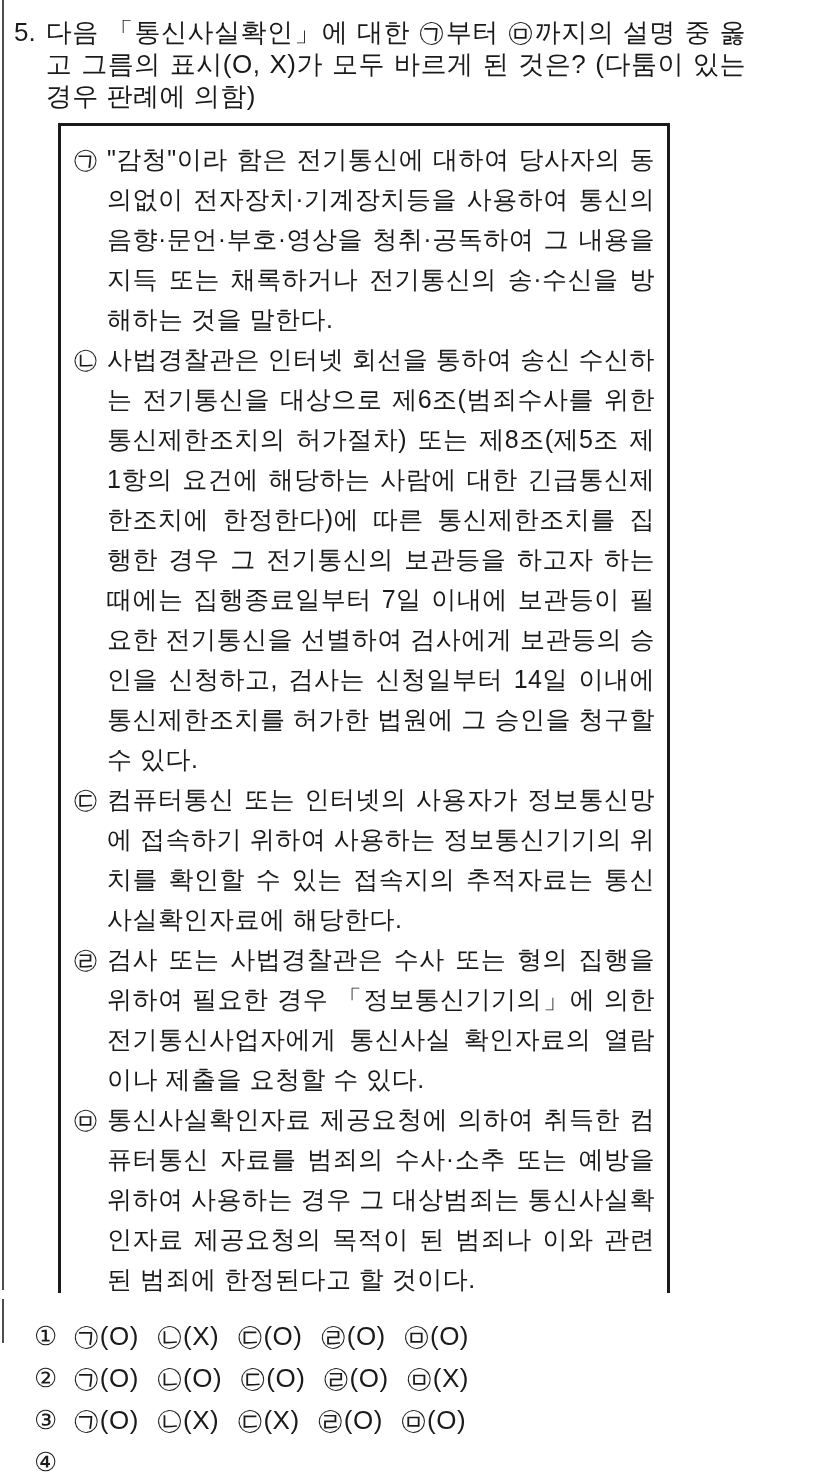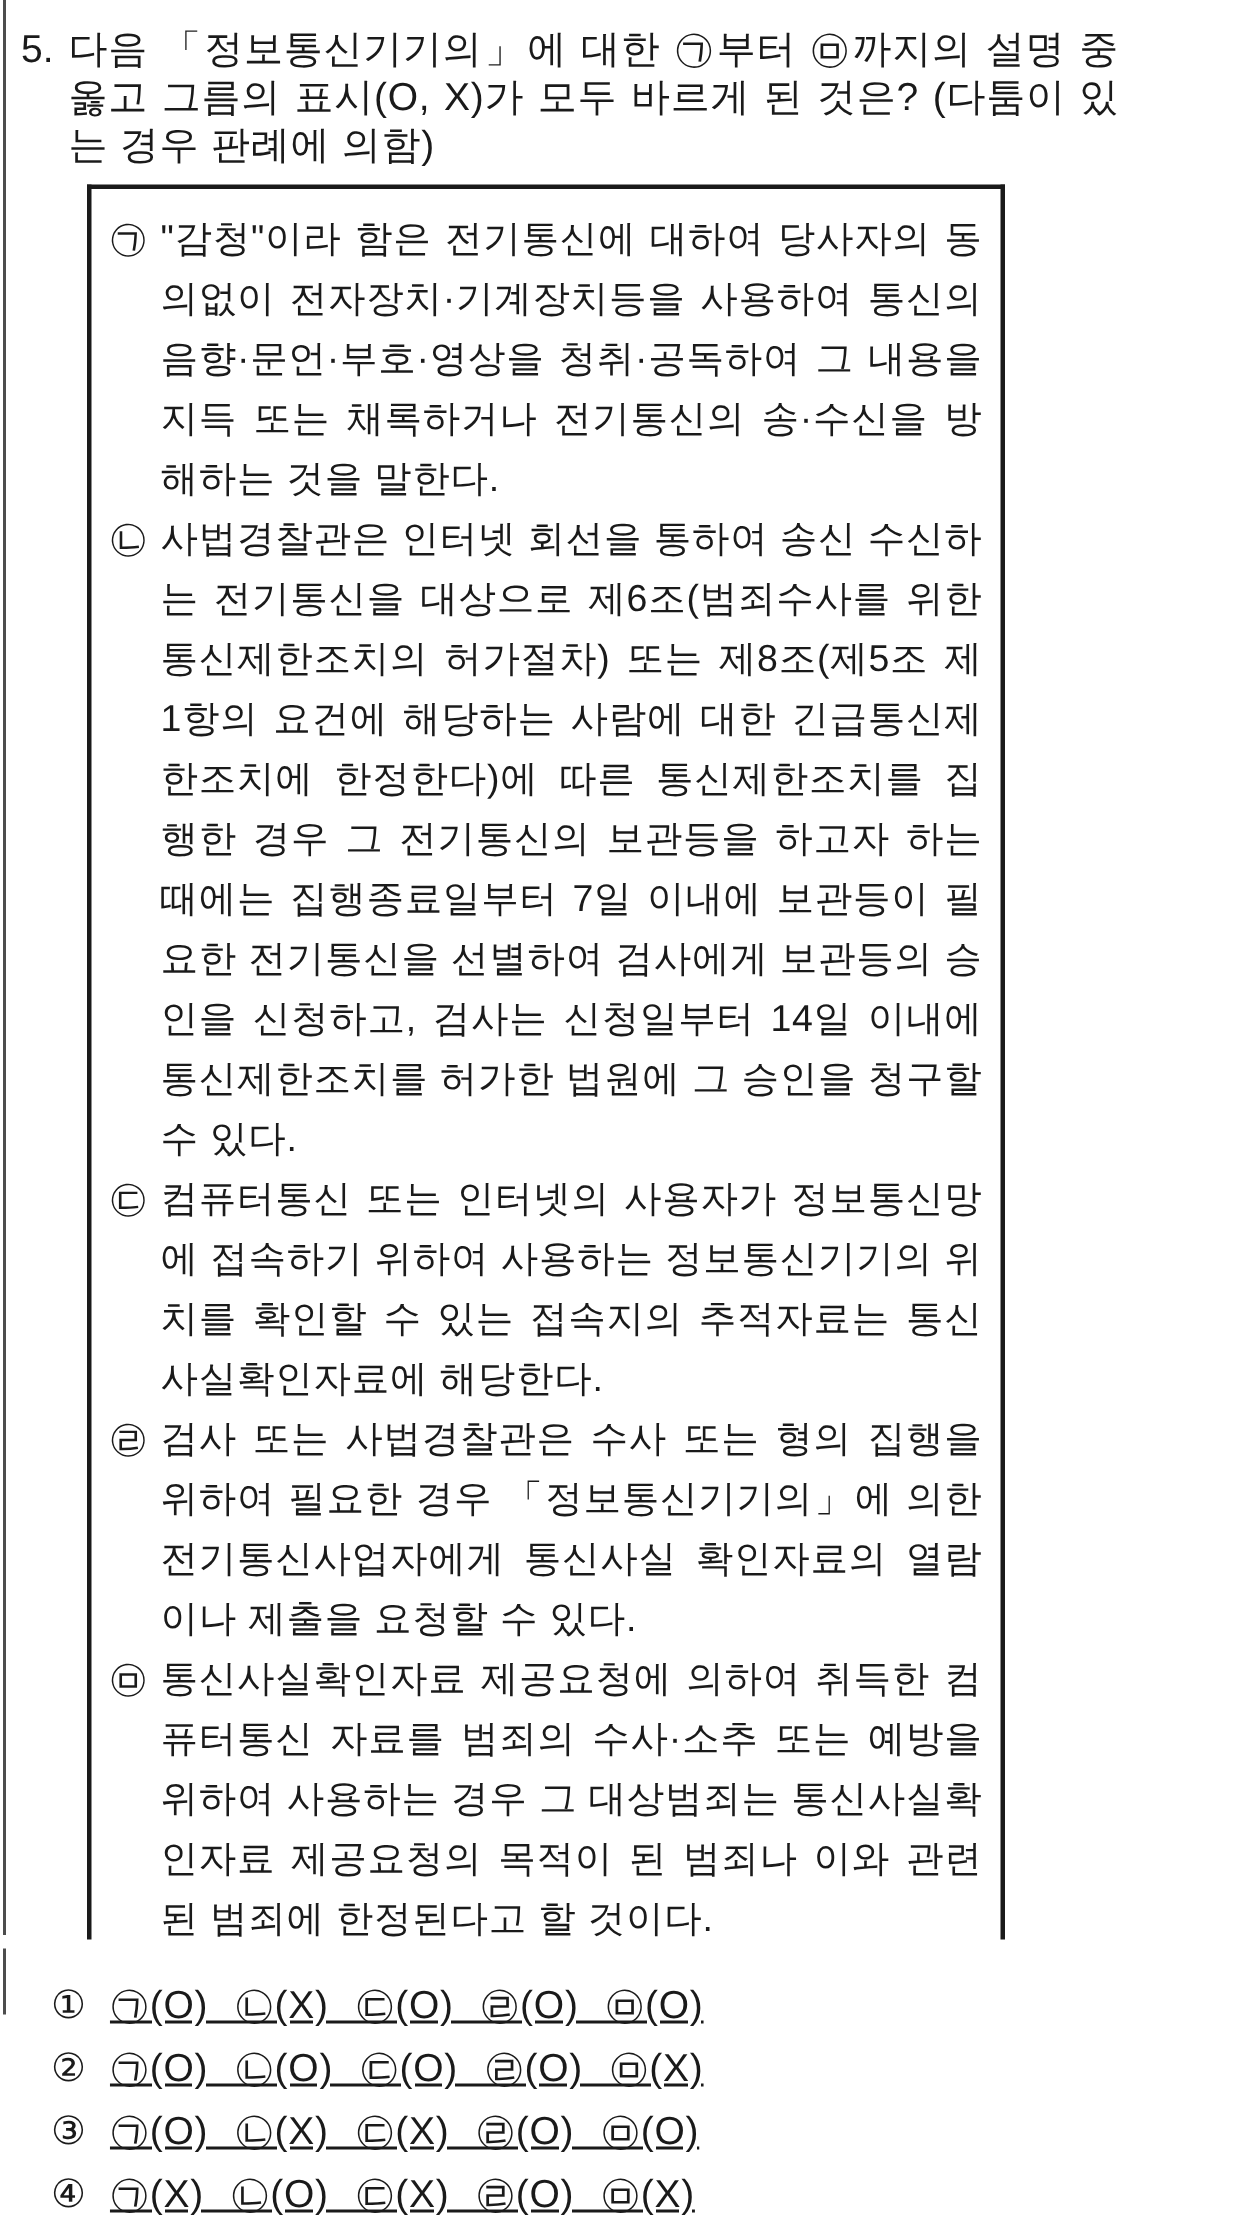--- a/index.html
+++ b/index.html
@@ -74,34 +74,33 @@
   }
   .choice {
     display: flex;
     gap: 16px;
     line-height: 29px;
     cursor: pointer;
   }
   .ctext {
     word-spacing: 10px;
     letter-spacing: 0.5px;
-    text-decoration: underline;
   }
 </style>
 </head>
 <body>
 
 <div class="page">
 
   <div class="col-rule seg-top"></div>
   <div class="col-rule seg-bottom"></div>
 
   <div class="question">
     <span class="qnum">5.</span>
-    <div class="qtext">다음 「정보통신기기의」에 대한 ㉠부터 ㉤까지의 설명 중 옳고 그름의 표시(O, X)가 모두 바르게 된 것은? (다툼이 있는 경우 판례에 의함)</div>
+    <div class="qtext">다음 「통신사실확인」에 대한 ㉠부터 ㉤까지의 설명 중 옳고 그름의 표시(O, X)가 모두 바르게 된 것은? (다툼이 있는 경우 판례에 의함)</div>
   </div>
 
   <div class="sbox">
     <div class="item">
       <span class="marker">㉠</span>
       <div class="itext">"감청"이라 함은 전기통신에 대하여 당사자의 동의없이 전자장치·기계장치등을 사용하여 통신의 음향·문언·부호·영상을 청취·공독하여 그 내용을 지득 또는 채록하거나 전기통신의 송·수신을 방해하는 것을 말한다.</div>
     </div>
     <div class="item">
       <span class="marker">㉡</span>
       <div class="itext">사법경찰관은 인터넷 회선을 통하여 송신 수신하는 전기통신을 대상으로 제6조(범죄수사를 위한 통신제한조치의 허가절차) 또는 제8조(제5조 제1항의 요건에 해당하는 사람에 대한 긴급통신제한조치에 한정한다)에 따른 통신제한조치를 집행한 경우 그 전기통신의 보관등을 하고자 하는 때에는 집행종료일부터 7일 이내에 보관등이 필요한 전기통신을 선별하여 검사에게 보관등의 승인을 신청하고, 검사는 신청일부터 14일 이내에 통신제한조치를 허가한 법원에 그 승인을 청구할 수 있다.</div>
@@ -128,17 +127,16 @@
     <div class="choice">
       <span class="cnum">②</span>
       <span class="ctext">㉠(O) ㉡(O) ㉢(O) ㉣(O) ㉤(X)</span>
     </div>
     <div class="choice">
       <span class="cnum">③</span>
       <span class="ctext">㉠(O) ㉡(X) ㉢(X) ㉣(O) ㉤(O)</span>
     </div>
     <div class="choice">
       <span class="cnum">④</span>
-      <span class="ctext">㉠(X) ㉡(O) ㉢(X) ㉣(O) ㉤(X)</span>
     </div>
   </div>
 
 </div>
 
 </body></html>

